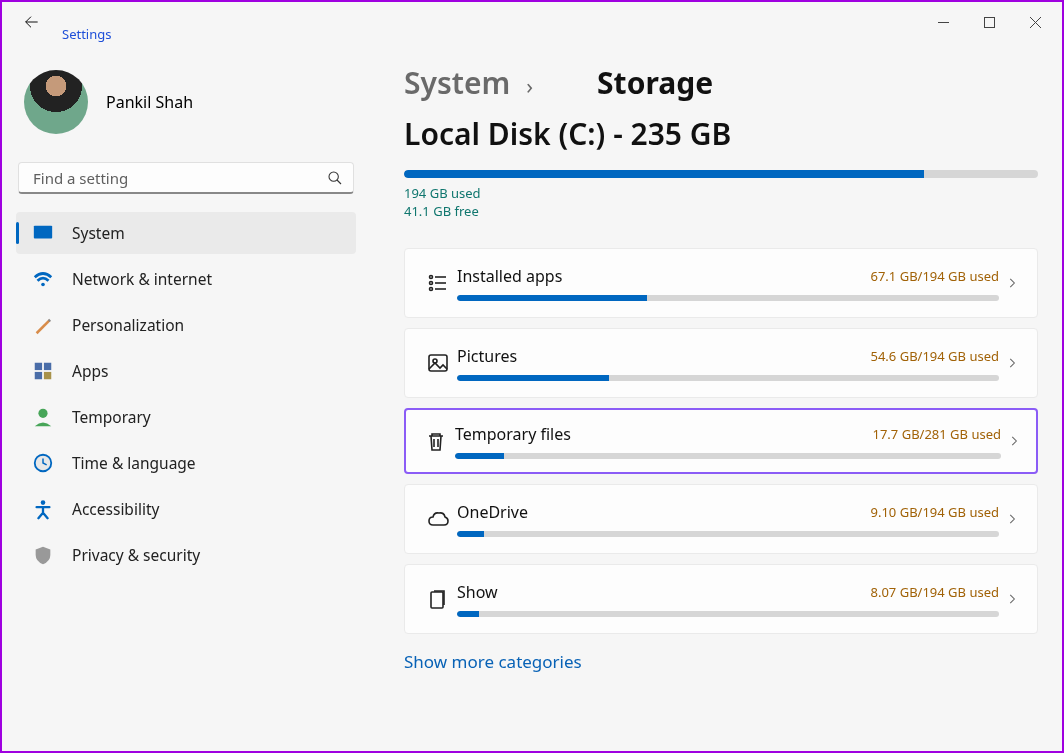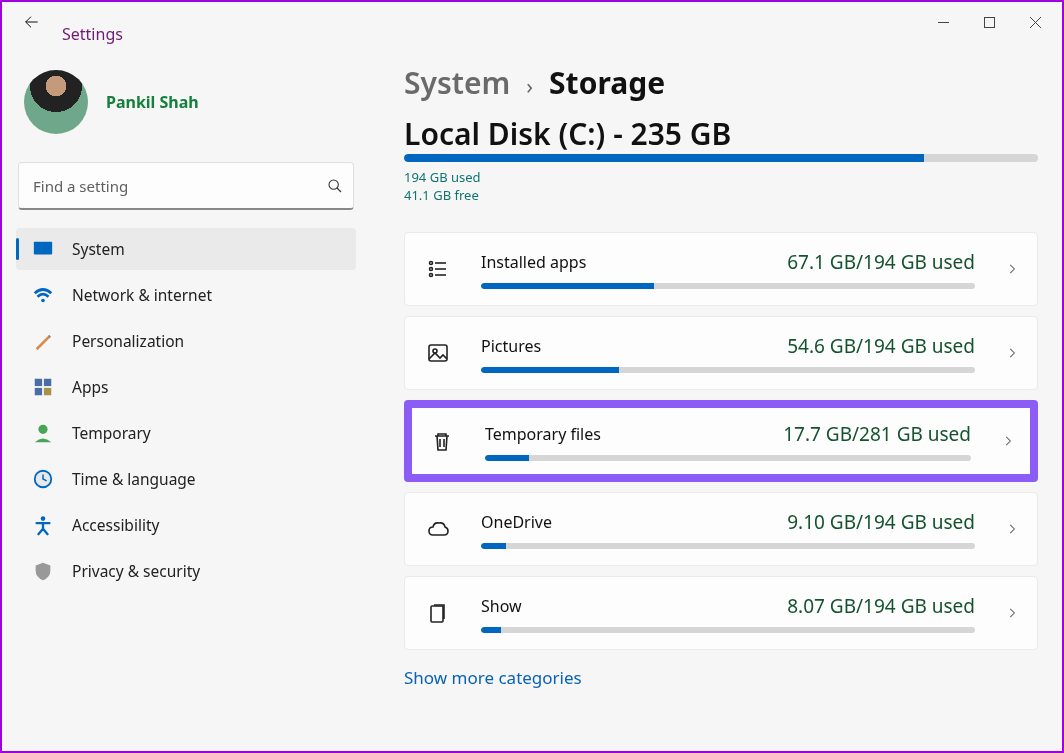--- a/index.html
+++ b/index.html
@@ -1,63 +1,63 @@
 <!DOCTYPE html>
 <html><head>
 <meta charset="utf-8">
 <style>
   * { box-sizing: border-box; margin: 0; padding: 0; font-family: "Segoe UI", "Segoe UI Variable", system-ui, sans-serif; }
   body { width: 1064px; height: 753px; background: #f6f6f6; border: 2px solid #9f00e0; overflow: hidden; position: relative; }
   .titlebar { height: 40px; display: flex; align-items: center; padding: 0 4px 0 20px; }
   .tb-left { display:flex; align-items:center; gap: 22px; }
   .back-btn { width:18px; height:18px; display:flex; align-items:center; justify-content:center; cursor:pointer; }
   .back-btn svg { width:16px; height:16px; stroke:#111; stroke-width:1.5; fill:none; }
-  .tb-title { font-size: 16px; color:#701a75;margin-top:24px; }
+  .tb-title { font-size: 13px; color:#1d4ed8;margin-top:24px; }
   .tb-right { margin-left:auto; display:flex; }
   .win-btn { width:46px; height:32px; display:flex; align-items:center; justify-content:center; cursor:pointer; }
   .win-btn svg { width:11px; height:11px; stroke:#444; stroke-width:1; fill:none; }
 
   .main { display:flex; padding: 20px 24px 0 14px; height: calc(100% - 40px); }
 
   .sidebar { width: 368px; flex-shrink:0; padding-right: 28px; }
   .profile { display:flex; align-items:center; gap:18px; padding: 8px 8px 28px 8px; }
   .avatar { width:64px; height:64px; border-radius:50%; background: radial-gradient(circle at 50% 25%, #c59a7a 0 18%, #222 18% 45%, #6fa78b 45% 100%); }
-  .profile-name { font-size:16px; font-weight:700; color:#15803d; }
-
-  .search { display:flex; align-items:center; height:48px; background:#fdfdfd; border:1px solid #e0e0e0; border-bottom:2px solid #888; border-radius:4px; padding: 0 10px 0 14px; margin: 0 2px 18px 2px; }
+  .profile-name { font-size:16px; font-weight:400; color:#000000; }
+
+  .search { display:flex; align-items:center; height:32px; background:#fdfdfd; border:1px solid #e0e0e0; border-bottom:2px solid #888; border-radius:4px; padding: 0 10px 0 14px; margin: 0 2px 18px 2px; }
   .search input { flex:1; border:none; outline:none; font-size:15px; background:transparent; color:#333; }
   .search input::placeholder { color:#5f5f5f; }
   .search-icon { width:16px; height:16px; stroke:#333; stroke-width:1.6; fill:none; }
 
   .nav { display:flex; flex-direction:column; gap:4px; }
   .nav-item { display:flex; align-items:center; height:42px; border-radius:4px; padding-left:16px; gap:18px; cursor:pointer; position:relative; font-size:15.5px; color:#222; }
   .nav-item.selected { background:#eaeaea; }
   .nav-item.selected::before { content:""; position:absolute; left:0; top:10px; bottom:10px; width:3px; background:#0067c0; border-radius:2px; }
   .nav-icon { width:22px; height:22px; display:flex; align-items:center; justify-content:center; }
 
   .content { flex:1; padding-left: 20px; }
   .breadcrumb { display:flex; align-items:baseline; gap:16px; margin-bottom: 10px; }
   .bc-parent { font-size:30px; color:#6a6a6a; font-weight:600; cursor:pointer; }
   .bc-sep { font-size:22px; color:#6a6a6a; }
-  .bc-current { font-size:30px; font-weight:700; color:#111; }
-  .disk-title { font-size:30px; font-weight:600; color:#111; margin-bottom:0; }
+  .bc-current { font-size:30px; font-weight:700; color:#111;margin-left:48px; }
+  .disk-title { font-size:30px; font-weight:600; color:#111; margin-bottom:16px; }
 
   .total-bar { height:8px; border-radius:4px; background:#d6d6d6; overflow:hidden; margin-bottom:6px; }
   .total-bar-fill { height:100%; background:#0067c0; border-radius:4px 0 0 4px; }
   .total-labels { display:flex; justify-content:space-between; font-size:13px; color:#0f766e; margin-bottom:28px;flex-direction:column; }
 
   .cat-list { display:flex; flex-direction:column; gap:10px; }
-  .cat { background:#fdfdfd; border:1px solid #eaeaea; border-radius:4px; padding:16px 18px 16px 20px; display:flex; align-items:center; gap:30px; cursor:pointer; }
-  .cat.highlight { border:8px solid #8b5cf6; padding:13px 15px 13px 17px; }
+  .cat { background:#fdfdfd; border:1px solid #eaeaea; border-radius:4px; padding:16px 18px 16px 20px; display:flex; align-items:center; gap:6px; cursor:pointer; }
+  .cat.highlight { border:2px solid #8b5cf6; padding:13px 15px 13px 17px; }
   .cat-icon { width:26px; height:26px; display:flex; align-items:center; justify-content:center; flex-shrink:0; }
   .cat-icon svg { width:24px; height:24px; stroke:#222; stroke-width:1.6; fill:none; }
   .cat-body { flex:1; display:flex; flex-direction:column; gap:8px; }
   .cat-head { display:flex; justify-content:space-between; align-items:center; }
   .cat-title { font-size:16px; color:#111; }
-  .cat-used { font-size:19px; color:#14532d; }
+  .cat-used { font-size:13px; color:#a16207; }
   .cat-bar { height:6px; background:#d6d6d6; border-radius:3px; overflow:hidden; }
   .cat-bar-fill { height:100%; background:#0067c0; border-radius:3px 0 0 3px; }
   .chev { width:14px; height:14px; stroke:#666; stroke-width:1.8; fill:none; flex-shrink:0; }
 
   .show-more { color:#0862b6; font-size:17px; margin-top:16px; cursor:pointer; display:inline-block; }
 </style>
 </head>
 <body>
 
 <div class="titlebar">

